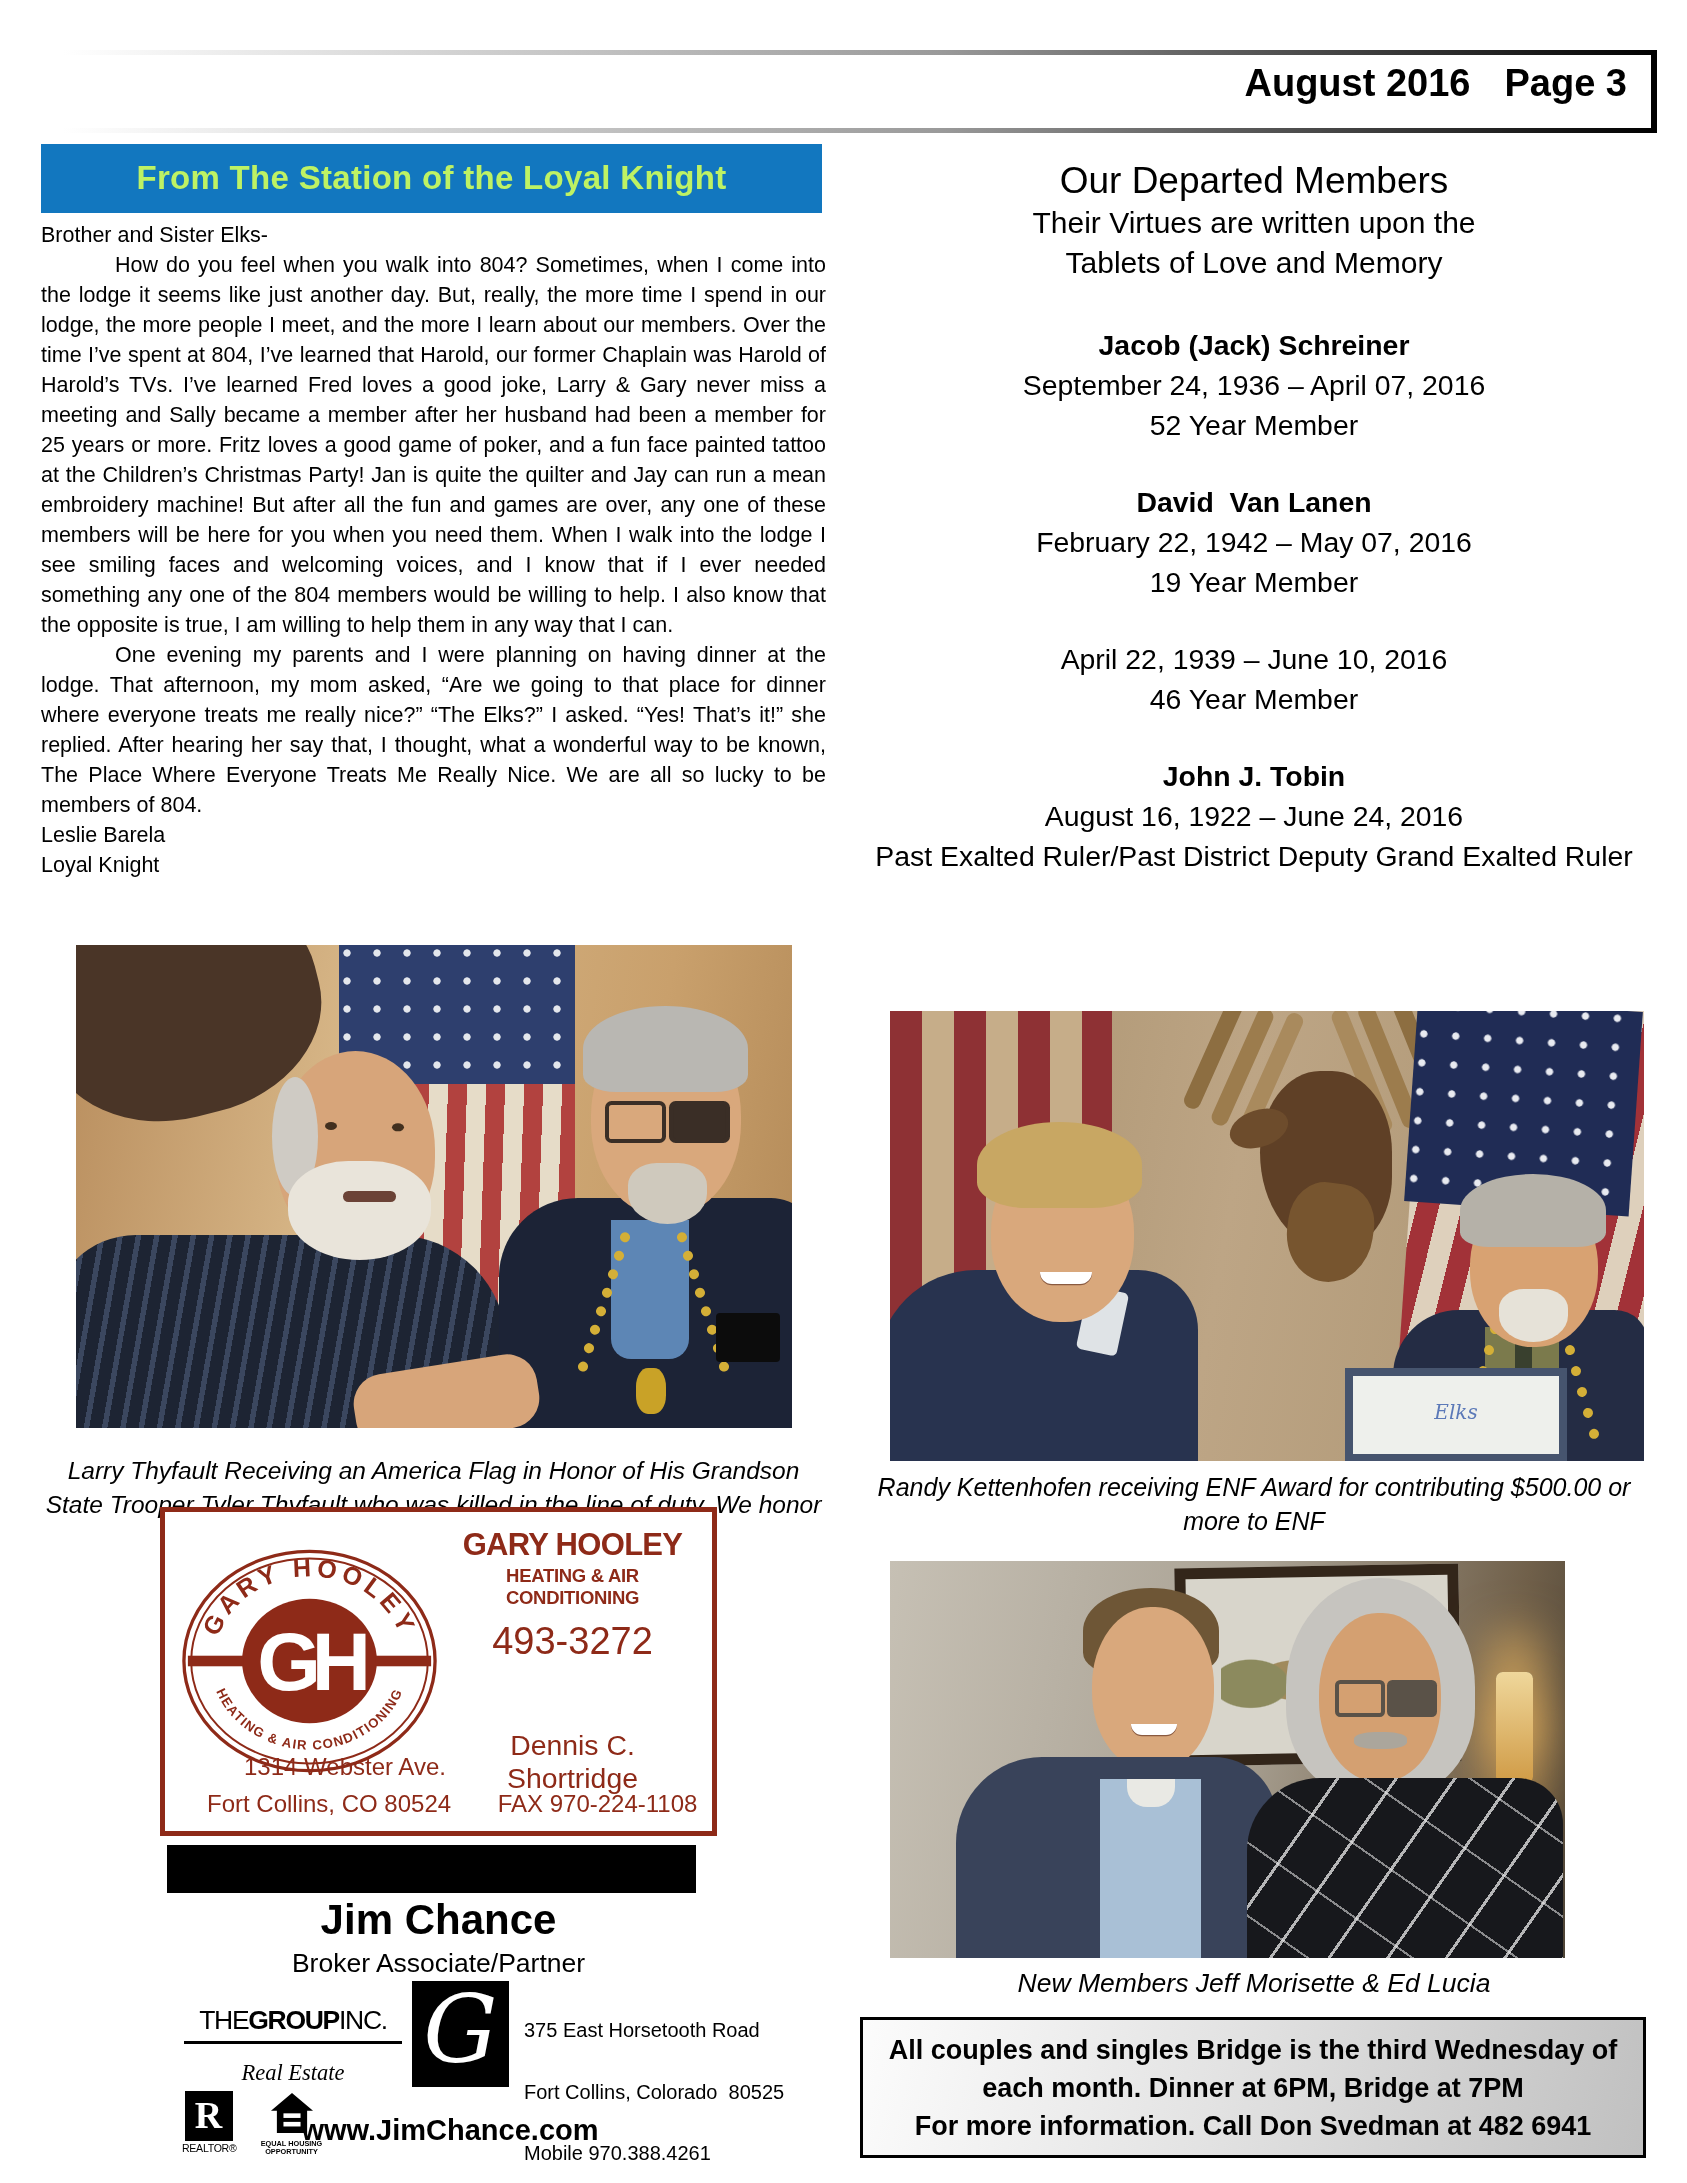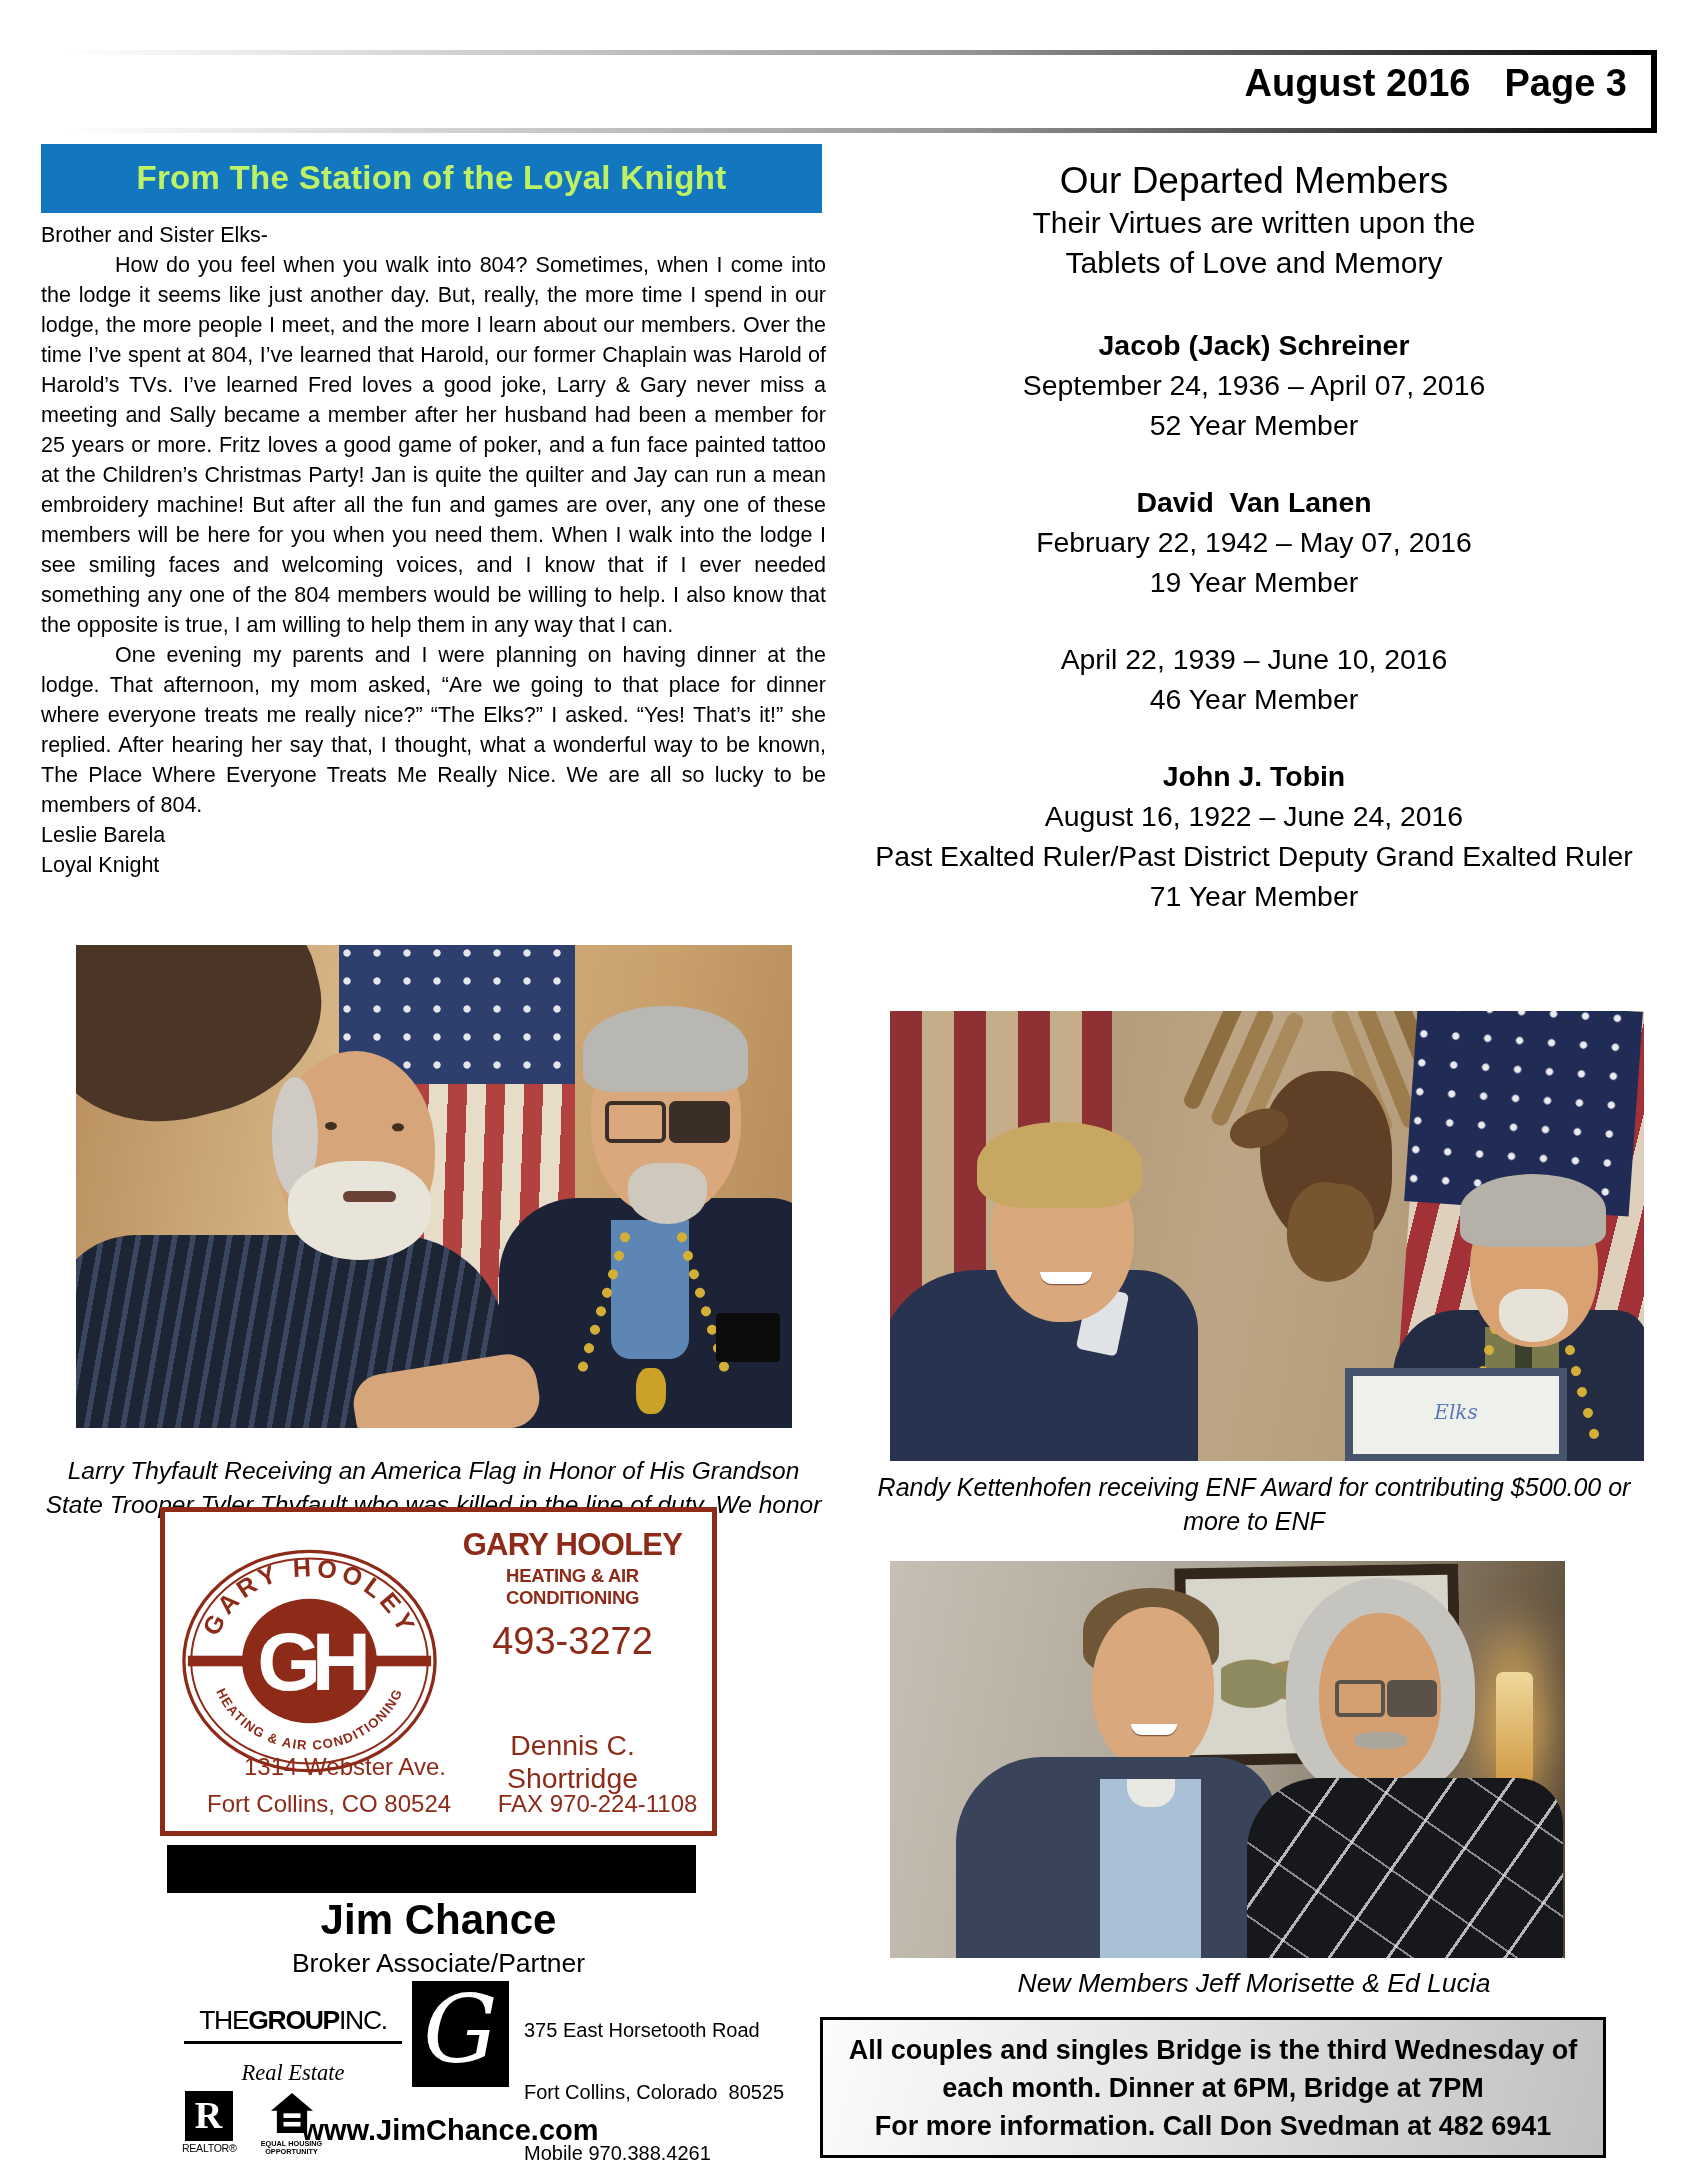--- a/index.html
+++ b/index.html
@@ -65,21 +65,21 @@
   .right-col{left:861px;top:159px;width:786px;text-align:center;}
   .r-title{font-size:37px;line-height:44px;}
   .r-sub{font-size:30px;line-height:40px;}
   .members{margin-top:42px;}
   .member{margin-bottom:37px;font-size:28.4px;line-height:40px;}
   .member .m-name{font-weight:bold;white-space:pre-wrap;}
   .photo2{left:890px;top:1011px;width:754px;height:450px;}
   .caption2{left:861px;top:1470px;width:786px;font-size:25px;}
   .photo3{left:890px;top:1561px;width:675px;height:397px;}
   .caption3{left:861px;top:1966px;width:786px;font-size:26.5px;}
-  .bridge{left:820px;top:2017px;width:786px;box-sizing:border-box;border:3.3px solid #000;
+  .bridge{left:860px;top:2017px;width:786px;box-sizing:border-box;border:3.3px solid #000;
           background:linear-gradient(105deg,#fcfcfc 0%,#e3e3e3 45%,#c0c0c0 100%);
           text-align:center;font-weight:bold;font-size:27px;line-height:38px;padding:10.6px 5.3px;}
 
   
   .sh{position:absolute;}
 </style>
 </head>
 <body>
 
 <div class="page">
@@ -211,21 +211,20 @@
         <div>19 Year Member</div>
       </div>
       <div class="member">
         <div>April 22, 1939 – June 10, 2016</div>
         <div>46 Year Member</div>
       </div>
       <div class="member">
         <div class="m-name">John J. Tobin</div>
         <div>August 16, 1922 – June 24, 2016</div>
         <div>Past Exalted Ruler/Past District Deputy Grand Exalted Ruler</div>
-        <div>71 Year Member</div>
       </div>
     </div>
   </div>
 
   <div class="abs photo photo2">
     <div class="sh" style="inset:0;background:linear-gradient(100deg,#a8906c 0%,#bda585 45%,#a9926f 100%);"></div>
     <div class="sh" style="left:0;top:0;width:222px;height:450px;background:repeating-linear-gradient(90deg,#8e3134 0 32px,#c6ad89 32px 64px);"></div>
     <div class="sh" style="left:344px;top:-6.6px;width:17px;height:126px;background:#9c7c4d;transform:rotate(24deg);border-radius:8px;box-shadow:-32px -4px 0 #8d6e41,29px -8px 0 #a98a5d;"></div>
     <div class="sh" style="left:490px;top:-10.6px;width:17px;height:132px;background:#9c7c4d;transform:rotate(-22deg);border-radius:8px;box-shadow:34px 0 0 #8d6e41,-26.5px -5.3px 0 #a98a5d;"></div>
     <div class="sh" style="left:370px;top:60px;width:132px;height:179px;background:#5f4026;border-radius:50% 50% 45% 60%;"></div>

